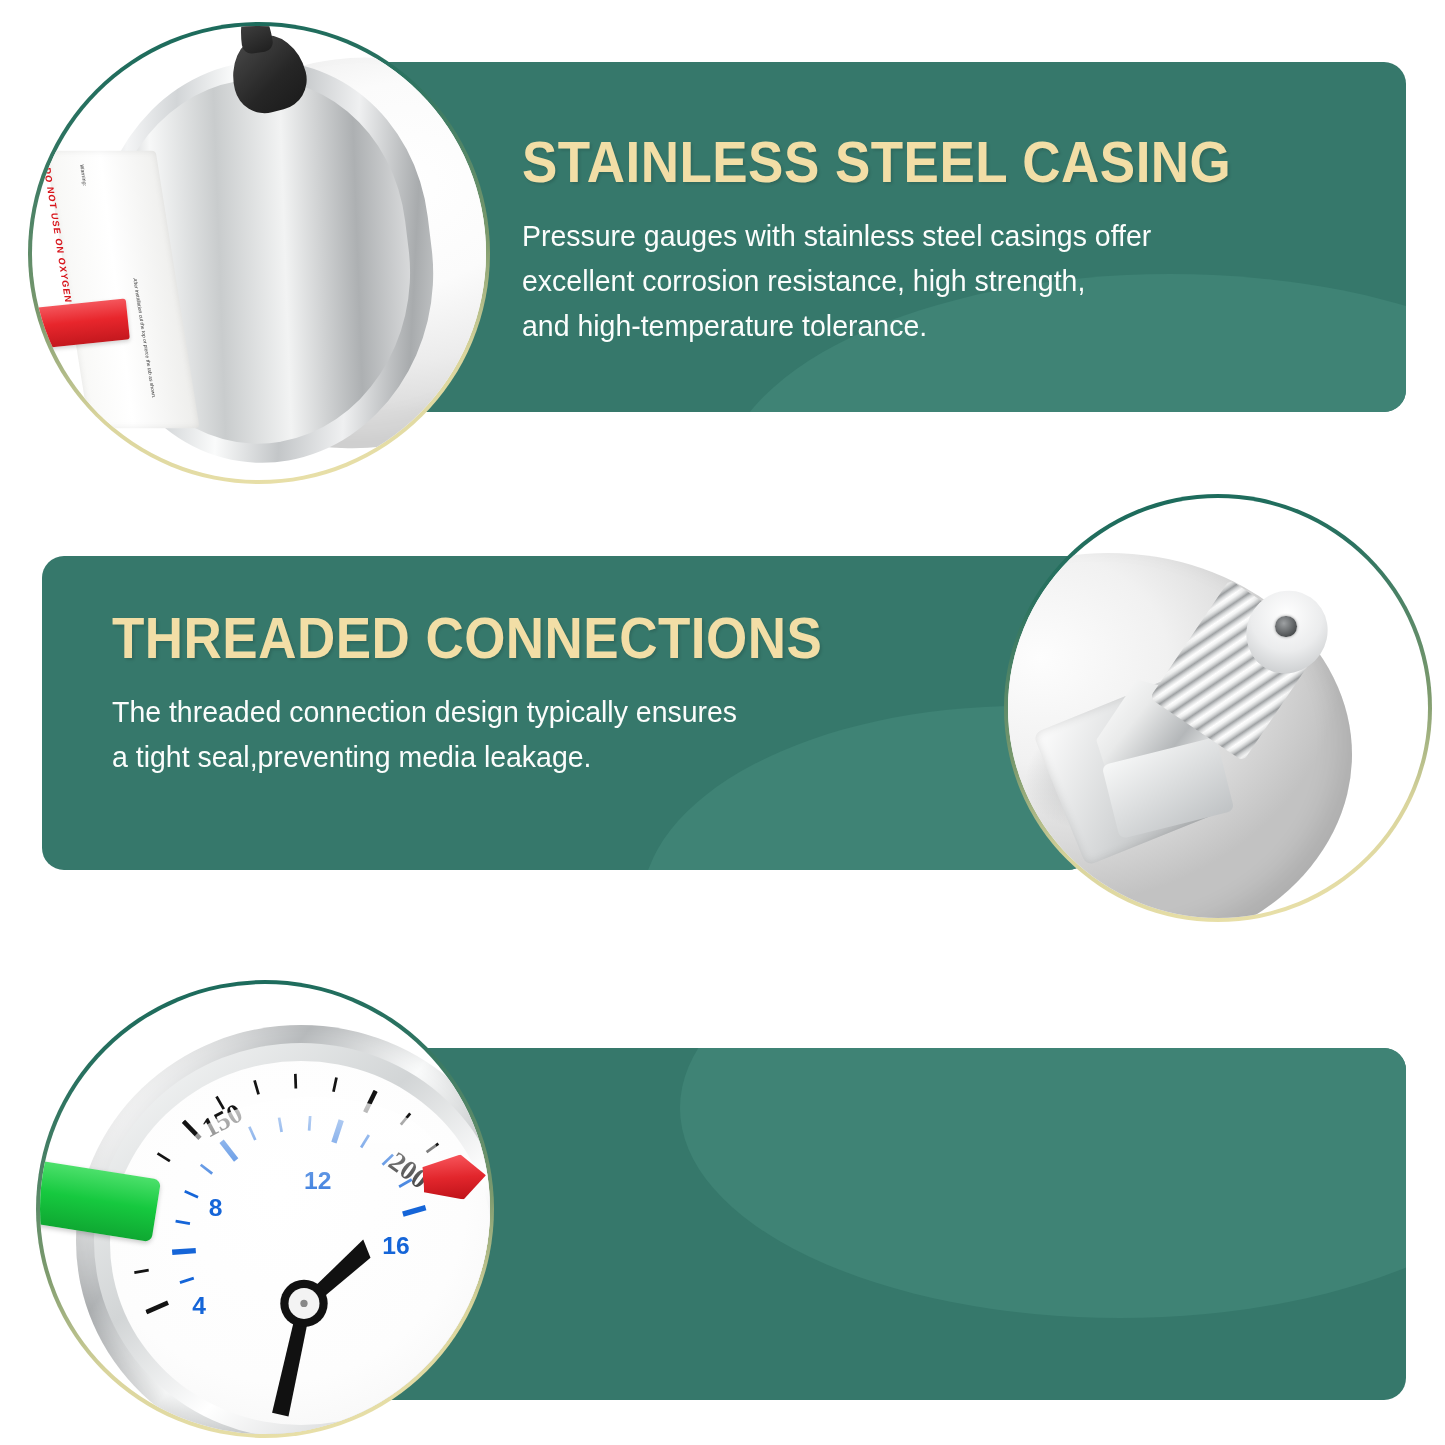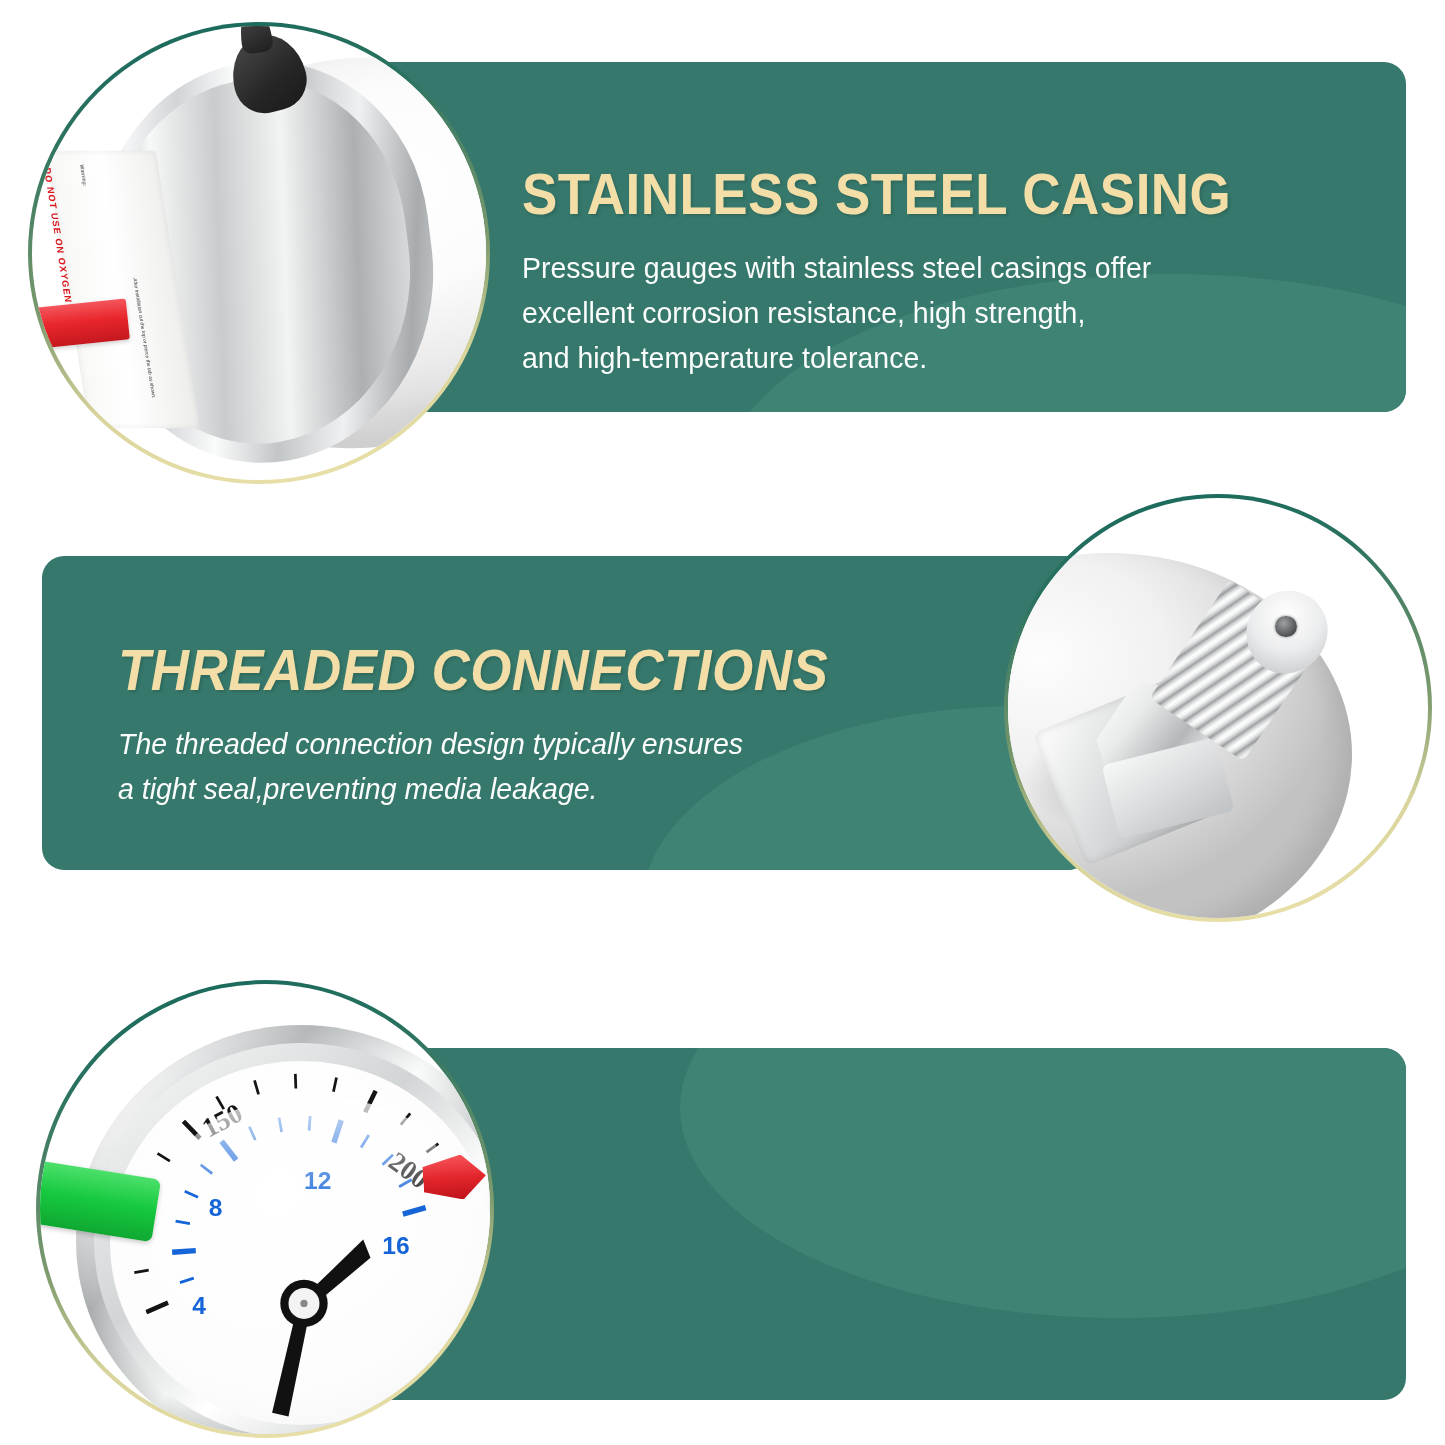--- a/index.html
+++ b/index.html
@@ -5,21 +5,21 @@
   * { margin:0; padding:0; box-sizing:border-box; }
   html,body { width:1445px; height:1445px; background:#ffffff;
     font-family:"Liberation Sans", sans-serif; overflow:hidden; }
 
   #stage { position:relative; width:1445px; height:1445px; background:#ffffff; }
 
   
   .panel { position:absolute; background:#36786B; border-radius:22px; overflow:hidden; }
   .panel .blob { position:absolute; background:#3F8375; border-radius:50%; pointer-events:none; }
 
-  .panel-text { position:absolute; z-index:4;margin-top:32px; }
+  .panel-text { position:absolute; z-index:4; }
   .ptitle {
     font-size:57px; font-weight:700; color:#F2DEA6;
     letter-spacing:0.5px; line-height:1.06;
     font-family:"Liberation Sans", sans-serif;
     transform:scaleX(0.93); transform-origin:left center;
     text-shadow:2px 2px 3px rgba(0,0,0,0.13);
     white-space:nowrap;
   }
   .pbody {
     font-size:29.5px; font-weight:400; color:#FBFDFC;
@@ -232,21 +232,21 @@
         <div class="p1-vent"></div>
         <div class="p1-tab"></div>
       </div>
     </div>
   </div>
 
   <div class="panel" style="left:42px; top:556px; width:1048px; height:314px;">
     <div class="blob" style="left:600px; top:150px; width:760px; height:400px;"></div>
   </div>
 
-  <div class="panel-text" style="left:118px; top:608px; width:820px;font-style:italic;">
+  <div class="panel-text" style="left:112px; top:608px; width:820px;">
     <div class="ptitle">THREADED CONNECTIONS</div>
     <div class="pbody">
       <div>The threaded connection design typically ensures</div>
       <div>a tight seal,preventing media leakage.</div>
     </div>
   </div>
 
   <div class="medallion" style="left:1004px; top:494px; width:428px; height:428px;">
     <div class="ring"></div>
     <div class="disc">

